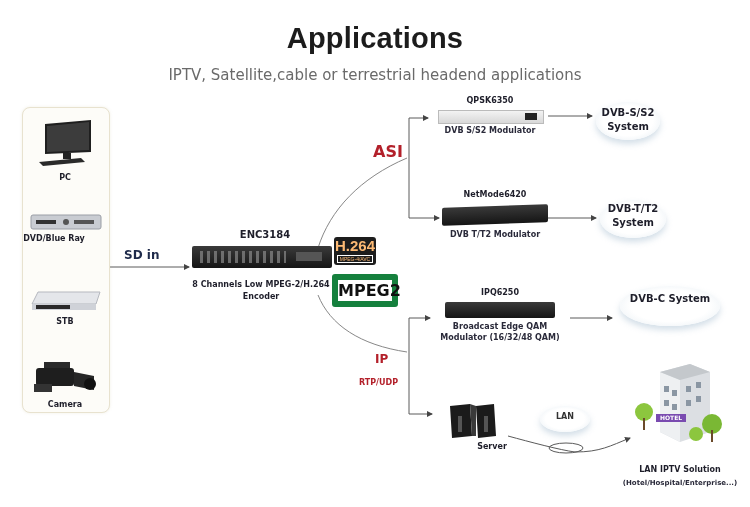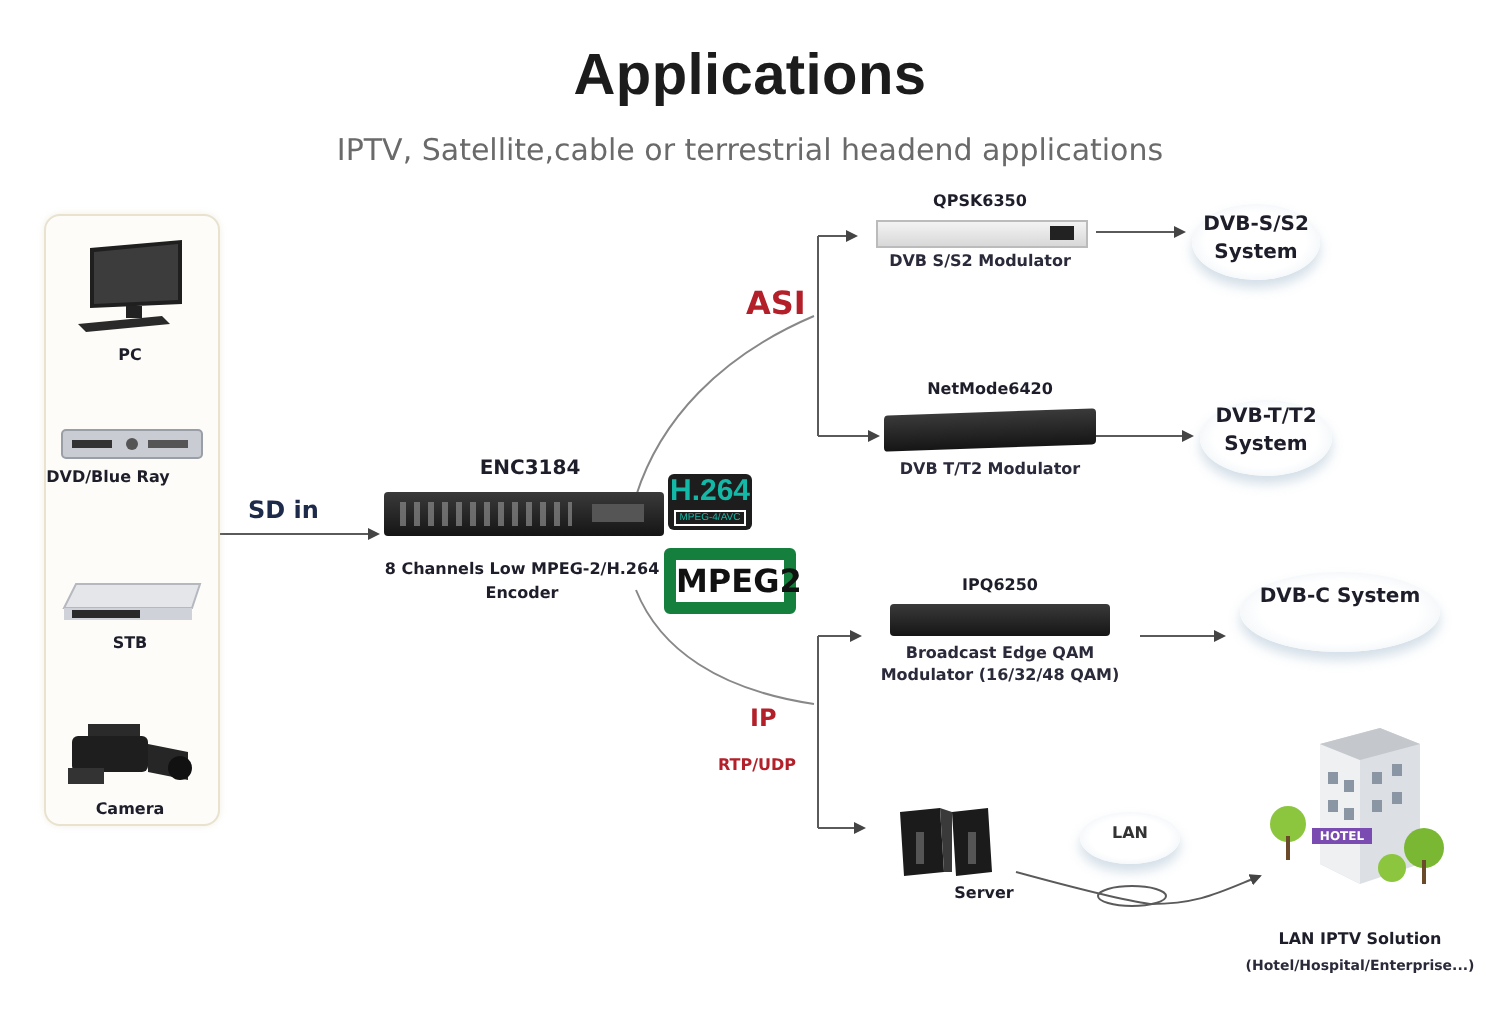--- a/index.html
+++ b/index.html
@@ -8,21 +8,21 @@
   .title { left: 0; width: 750px; top: 22px; text-align: center; font-size: 29px; font-weight: bold; color: #1c1c1c; font-family: "Liberation Sans", sans-serif; letter-spacing: 0.2px; }
   .subtitle { left: 0; width: 750px; top: 66px; text-align: center; font-size: 15px; color: #6a6a6a; font-family: "DejaVu Sans", sans-serif; }
   .lbl { font-family: "DejaVu Sans", sans-serif; font-weight: bold; color: #1e1e2a; text-align: center; white-space: nowrap; }
   .lbl-sm { font-size: 8px; }
   .lbl-md { font-size: 10px; text-align: center; }
   .lbl-lg { font-size: 12px; text-align: center; }
   .red { color: #b3202a; }
   .source-panel { left: 22px; top: 107px; width: 86px; height: 304px; border: 1px solid #e8e2cf; border-radius: 8px; background: #fdfcf8; box-shadow: 0 0 3px rgba(200,190,150,0.25); }
   .device { background: linear-gradient(#3a3a3a, #151515); border-radius: 2px; }
   .cloud { border-radius: 50%; background: radial-gradient(ellipse at center, #ffffff 55%, #e4ecf2 100%); box-shadow: 0 4px 6px rgba(160,185,205,0.45); }
-  .badge-h264 { left: 334px; top: 237px; width: 42px; height: 28px; background: #1d1d1d; border-radius: 3px; color: #14b8a6; text-align: center; }
+  .badge-h264 { left: 334px; top: 237px; width: 42px; height: 28px; background: #1d1d1d; border-radius: 3px; color: #fdba74; text-align: center; }
   .badge-h264 .t1 { font-size: 15px; font-weight: bold; line-height: 16px; display:block; margin-top: 1px; font-family: "Liberation Sans", sans-serif; }
   .badge-h264 .t2 { font-size: 5px; display:block; border:1px solid #fff; margin: 1px 3px 0; line-height: 6px; font-family: "Liberation Sans", sans-serif; }
   .badge-mpeg2 { left: 332px; top: 274px; width: 54px; height: 21px; border: 6px solid #15803d; border-radius: 3px; background: #fff; text-align: center; font-size: 16px; font-weight: bold; line-height: 21px; color: #111; font-family: "DejaVu Sans", sans-serif; }
   svg.links { position: absolute; left: 0; top: 0; }
 </style>
 </head>
 <body>
 
 <div class="abs title">Applications</div>
 <div class="abs subtitle">IPTV, Satellite,cable or terrestrial headend applications</div>

